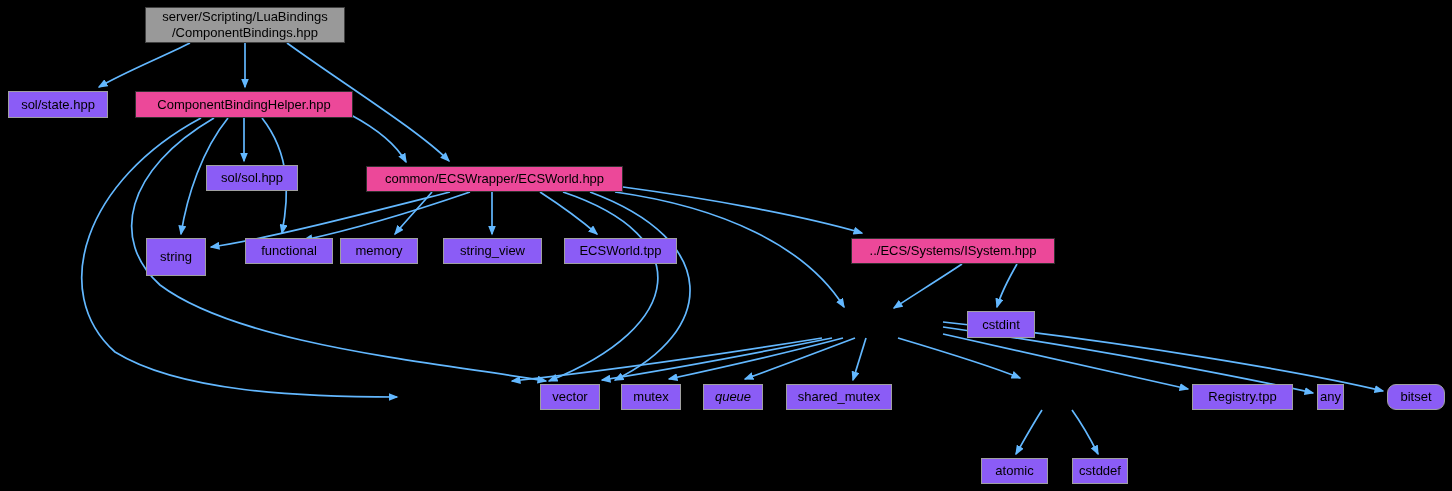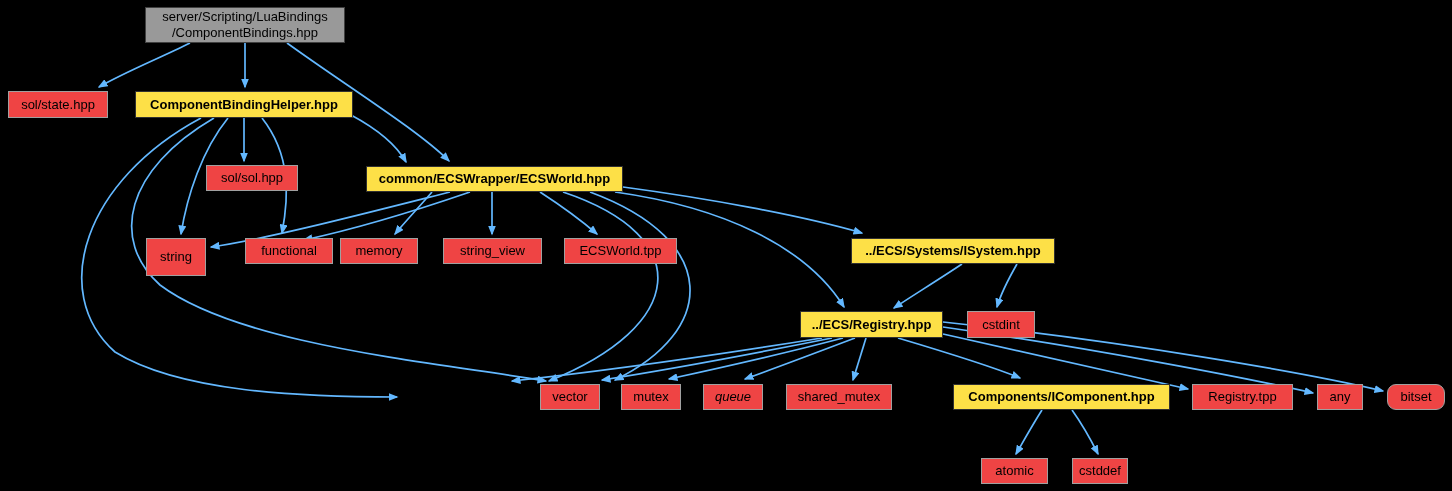--- a/index.html
+++ b/index.html
@@ -33,26 +33,25 @@
     line-height: 16px;
     color: #000000;
     white-space: pre-line;
     padding: 4px 4px;
   }
   .node.current {
     background: #999999;
     border: 1.5px solid #404040;
   }
   .node.linked {
-    background: #fde047;
+    background: #ec4899;
     border: 1.4px solid #303030;
-    font-weight: bold;
   }
   .node.leaf {
-    background: #ef4444;
+    background: #8b5cf6;
     border: 1.4px solid #a0a0a0;
   }
 </style>
 </head>
 <body>
 
 <div id="graph">
   <svg id="edge-svg" xmlns="http://www.w3.org/2000/svg" viewBox="0 0 1452 491">
       <defs>
         <marker id="arrow" markerWidth="10" markerHeight="8" refX="8.5" refY="4" orient="auto" markerUnits="userSpaceOnUse">
@@ -97,25 +96,23 @@
   <div class="node leaf" style="left: 8px; top: 91px; width: 100px; height: 27px;">sol/state.hpp</div>
   <div class="node linked" style="left: 135px; top: 91px; width: 218px; height: 27px;">ComponentBindingHelper.hpp</div>
   <div class="node leaf" style="left: 206px; top: 165px; width: 92px; height: 26px;">sol/sol.hpp</div>
   <div class="node linked" style="left: 366px; top: 166px; width: 257px; height: 26px;">common/ECSWrapper/ECSWorld.hpp</div>
   <div class="node leaf" style="left: 146px; top: 238px; width: 60px; height: 38px;">string</div>
   <div class="node leaf" style="left: 229px; top: 238px; width: 88px; height: 26px; margin-left: 16px;">functional</div>
   <div class="node leaf" style="left: 340px; top: 238px; width: 78px; height: 26px;">memory</div>
   <div class="node leaf" style="left: 443px; top: 238px; width: 99px; height: 26px;">string_view</div>
   <div class="node leaf" style="left: 564px; top: 238px; width: 113px; height: 26px;">ECSWorld.tpp</div>
   <div class="node linked" style="left: 851px; top: 238px; width: 204px; height: 26px;">../ECS/Systems/ISystem.hpp</div>
-  <div class="node linked" style="left: 800px; top: 311px; width: 143px; height: 27px;">../ECS/Registry.hpp</div>
   <div class="node leaf" style="left: 967px; top: 311px; width: 68px; height: 27px;">cstdint</div>
   <div class="node leaf" style="left: 540px; top: 384px; width: 60px; height: 26px;">vector</div>
   <div class="node leaf" style="left: 621px; top: 384px; width: 60px; height: 26px;">mutex</div>
   <div class="node leaf" style="left: 703px; top: 384px; width: 60px; height: 26px; font-style: italic;">queue</div>
   <div class="node leaf" style="left: 786px; top: 384px; width: 106px; height: 26px;">shared_mutex</div>
-  <div class="node linked" style="left: 953px; top: 384px; width: 217px; height: 26px;">Components/IComponent.hpp</div>
   <div class="node leaf" style="left: 1192px; top: 384px; width: 101px; height: 26px;">Registry.tpp</div>
-  <div class="node leaf" style="left: 1317px; top: 384px; width: 46px; height: 26px;">any</div>
+  <div class="node leaf" style="left: 1317px; top: 384px; width: 27px; height: 26px;">any</div>
   <div class="node leaf" style="left: 1387px; top: 384px; width: 58px; height: 26px; border-radius: 9px;">bitset</div>
   <div class="node leaf" style="left: 981px; top: 458px; width: 67px; height: 26px;">atomic</div>
   <div class="node leaf" style="left: 1072px; top: 458px; width: 56px; height: 26px;">cstddef</div>
 </div>
 
 </body></html>

